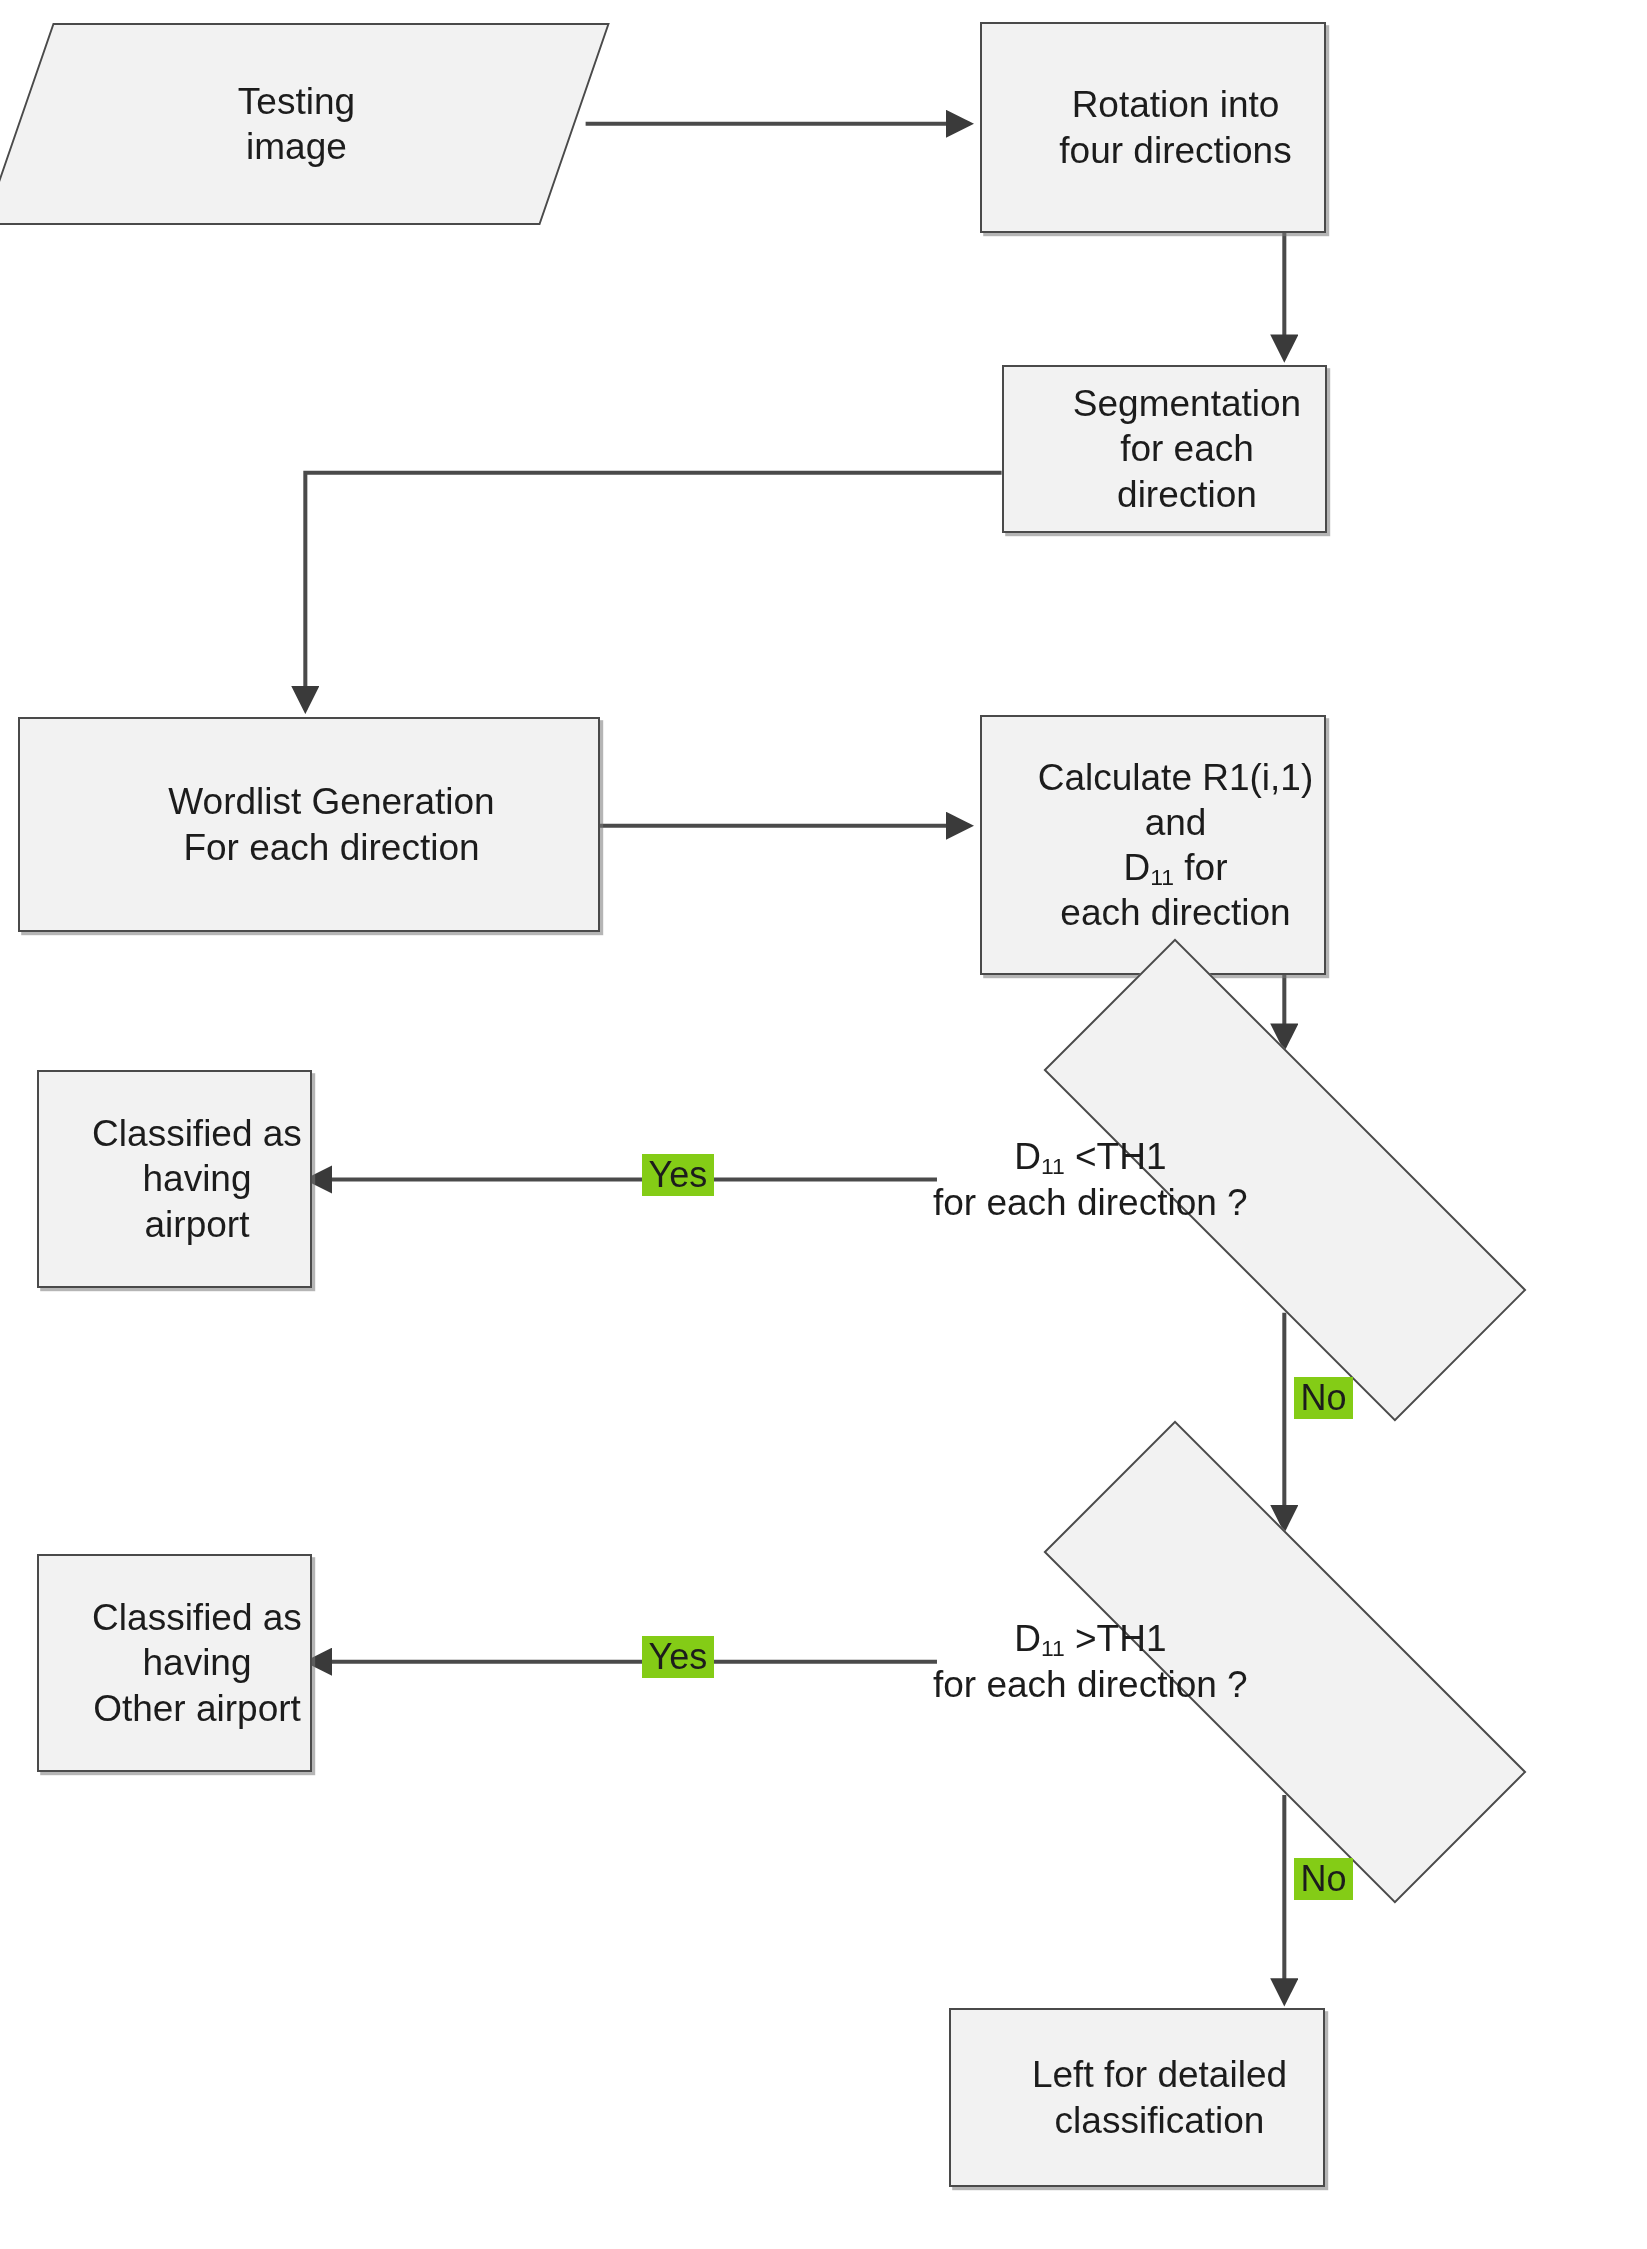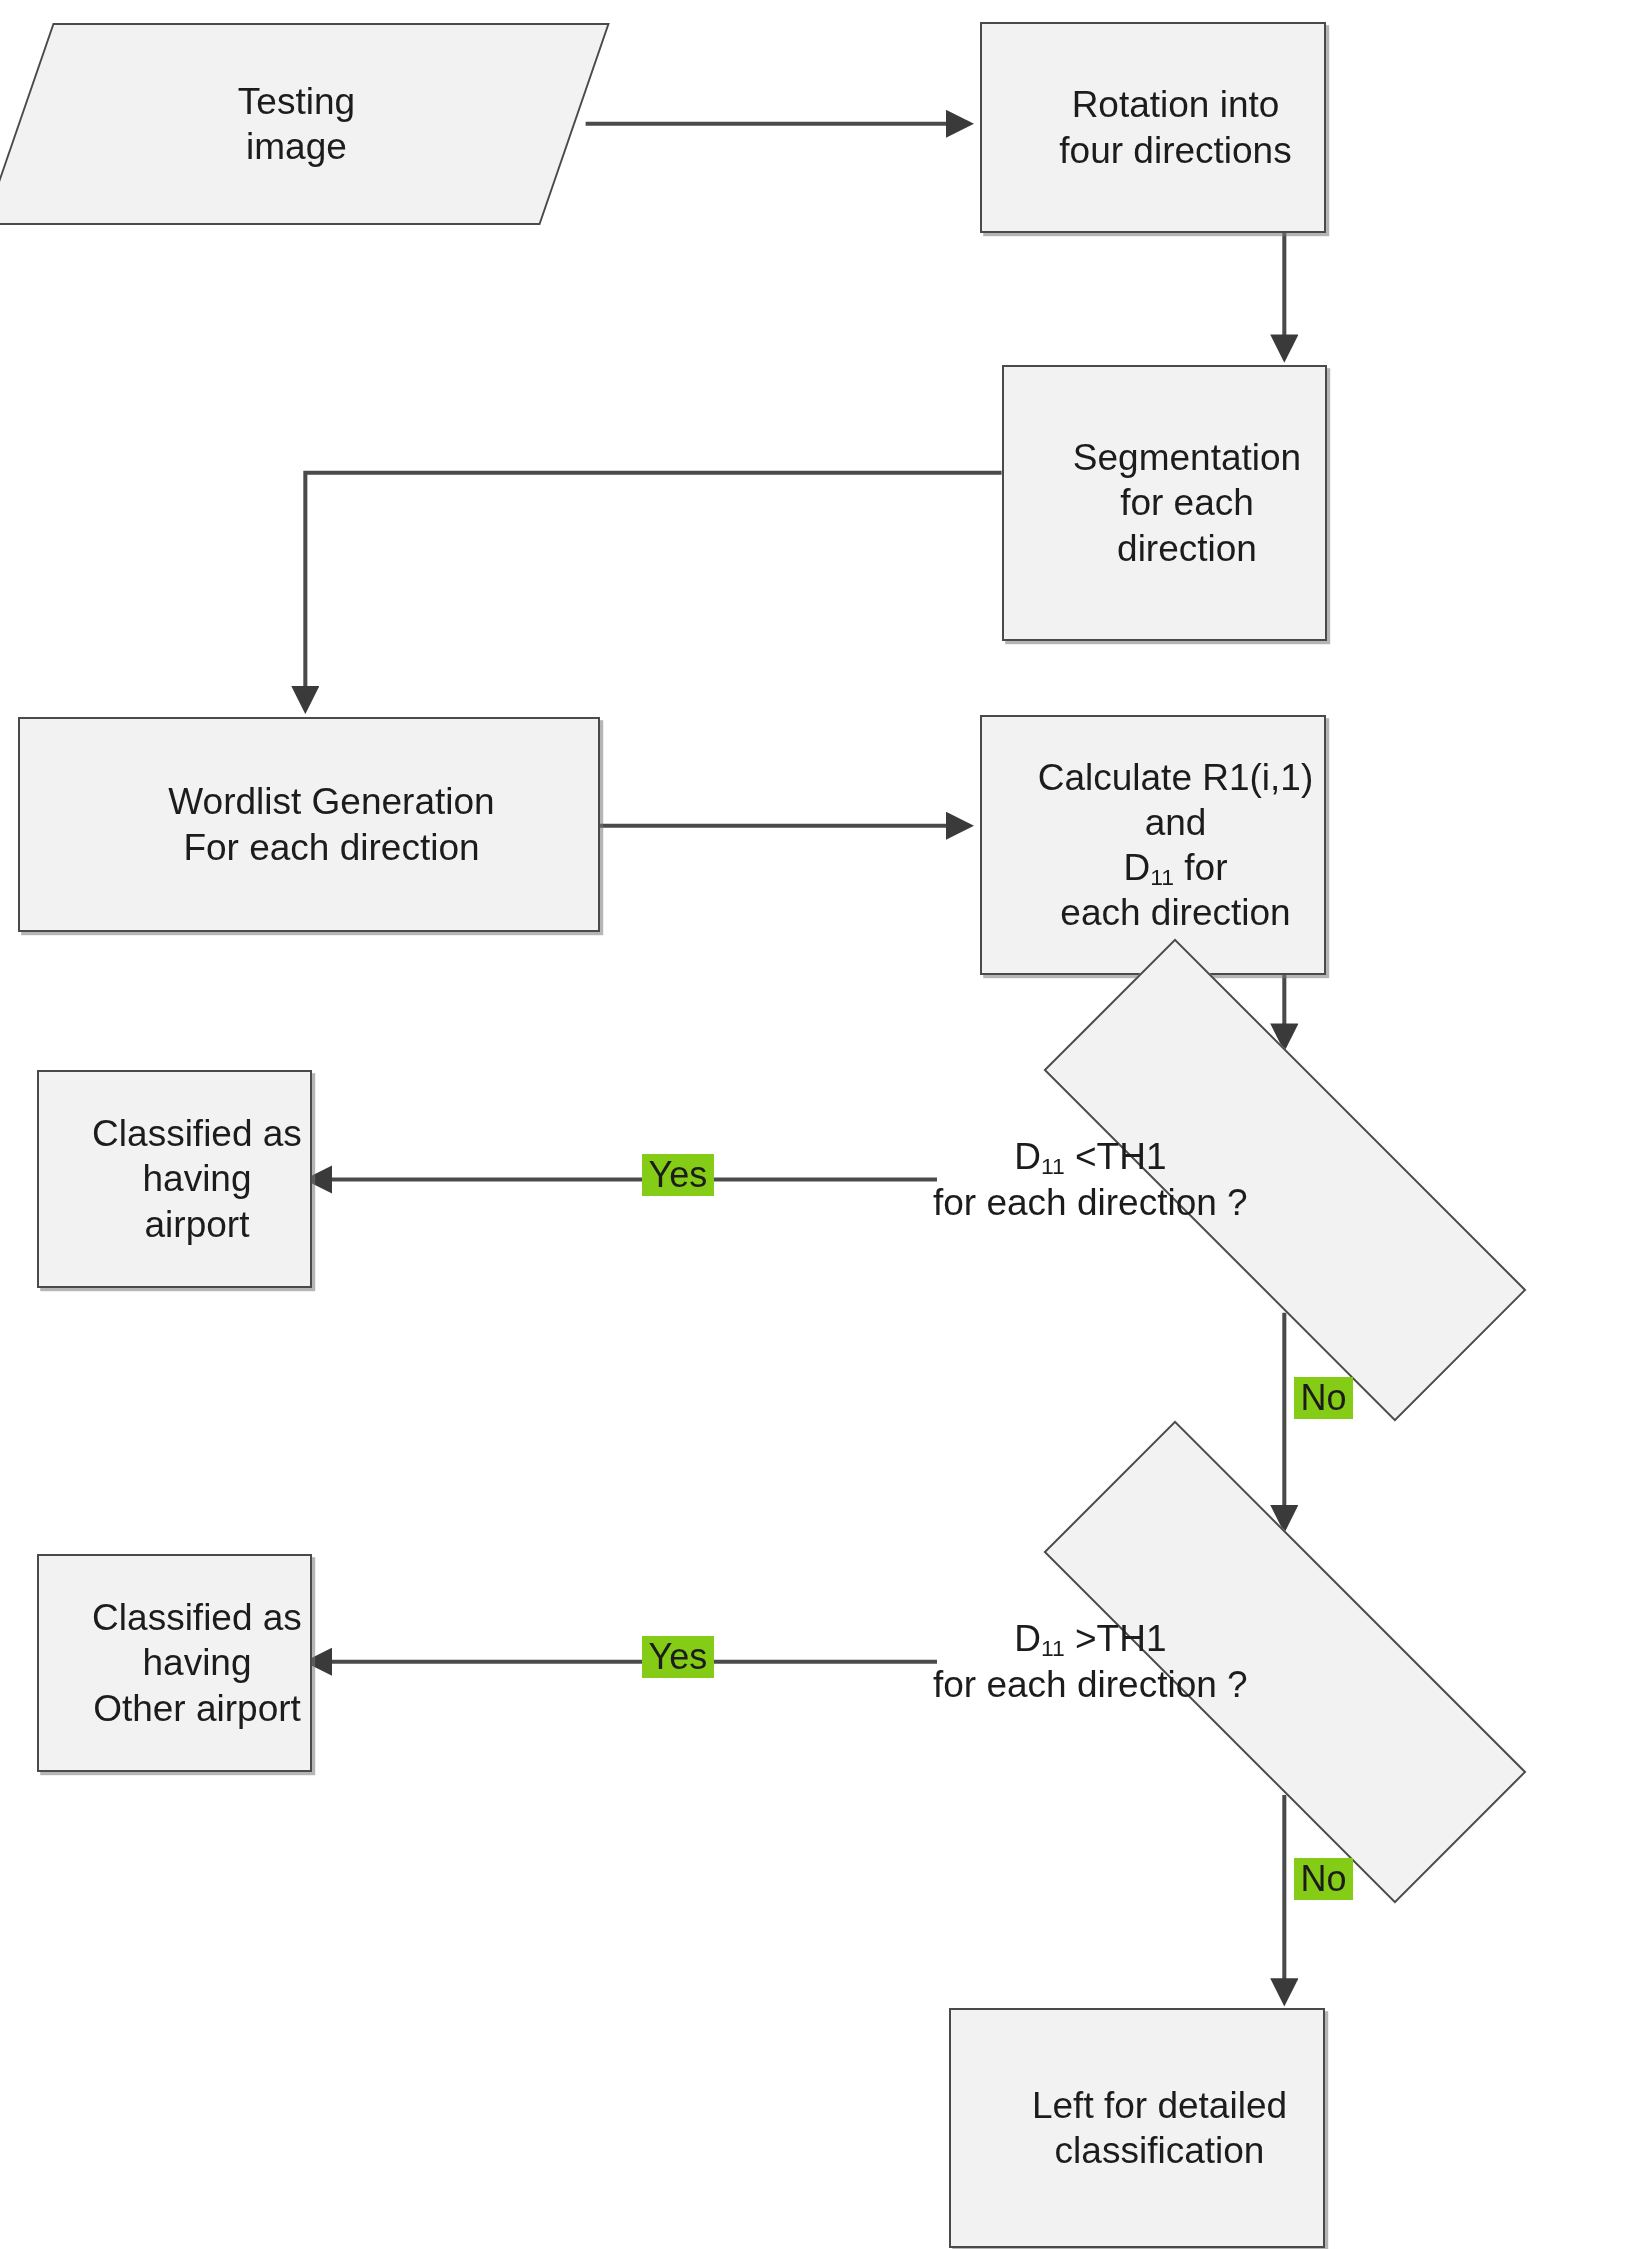--- a/index.html
+++ b/index.html
@@ -150,21 +150,21 @@
     </div>
   </div>
 
   <div class="node" style="left:980px; top:22px; width:346px; height:211px;">
     <div class="txt">
       <span>Rotation into</span><br>
       <span>four directions</span>
     </div>
   </div>
 
-  <div class="node" style="left:1002px; top:365px; width:325px; height:276px;">
+  <div class="node" style="left:1002px; top:365px; width:325px; height:168px;">
     <div class="txt">
       <span>Segmentation</span><br>
       <span>for each direction</span>
     </div>
   </div>
 
   <div class="node" style="left:18px; top:717px; width:582px; height:215px;">
     <div class="txt">
       <span>Wordlist Generation</span><br>
       <span>For each direction</span>
@@ -206,21 +206,21 @@
     </div>
   </div>
 
   <div class="node" style="left:37px; top:1554px; width:275px; height:218px;">
     <div class="txt">
       <span>Classified as having</span><br>
       <span>Other airport</span>
     </div>
   </div>
 
-  <div class="node" style="left:949px; top:2008px; width:376px; height:240px;">
+  <div class="node" style="left:949px; top:2008px; width:376px; height:179px;">
     <div class="txt">
       <span>Left for detailed</span><br>
       <span>classification</span>
     </div>
   </div>
 
   <div class="edge-label" style="left:642px; top:1154px;">Yes</div>
 
   <div class="edge-label" style="left:1294px; top:1377px;">No</div>
 

